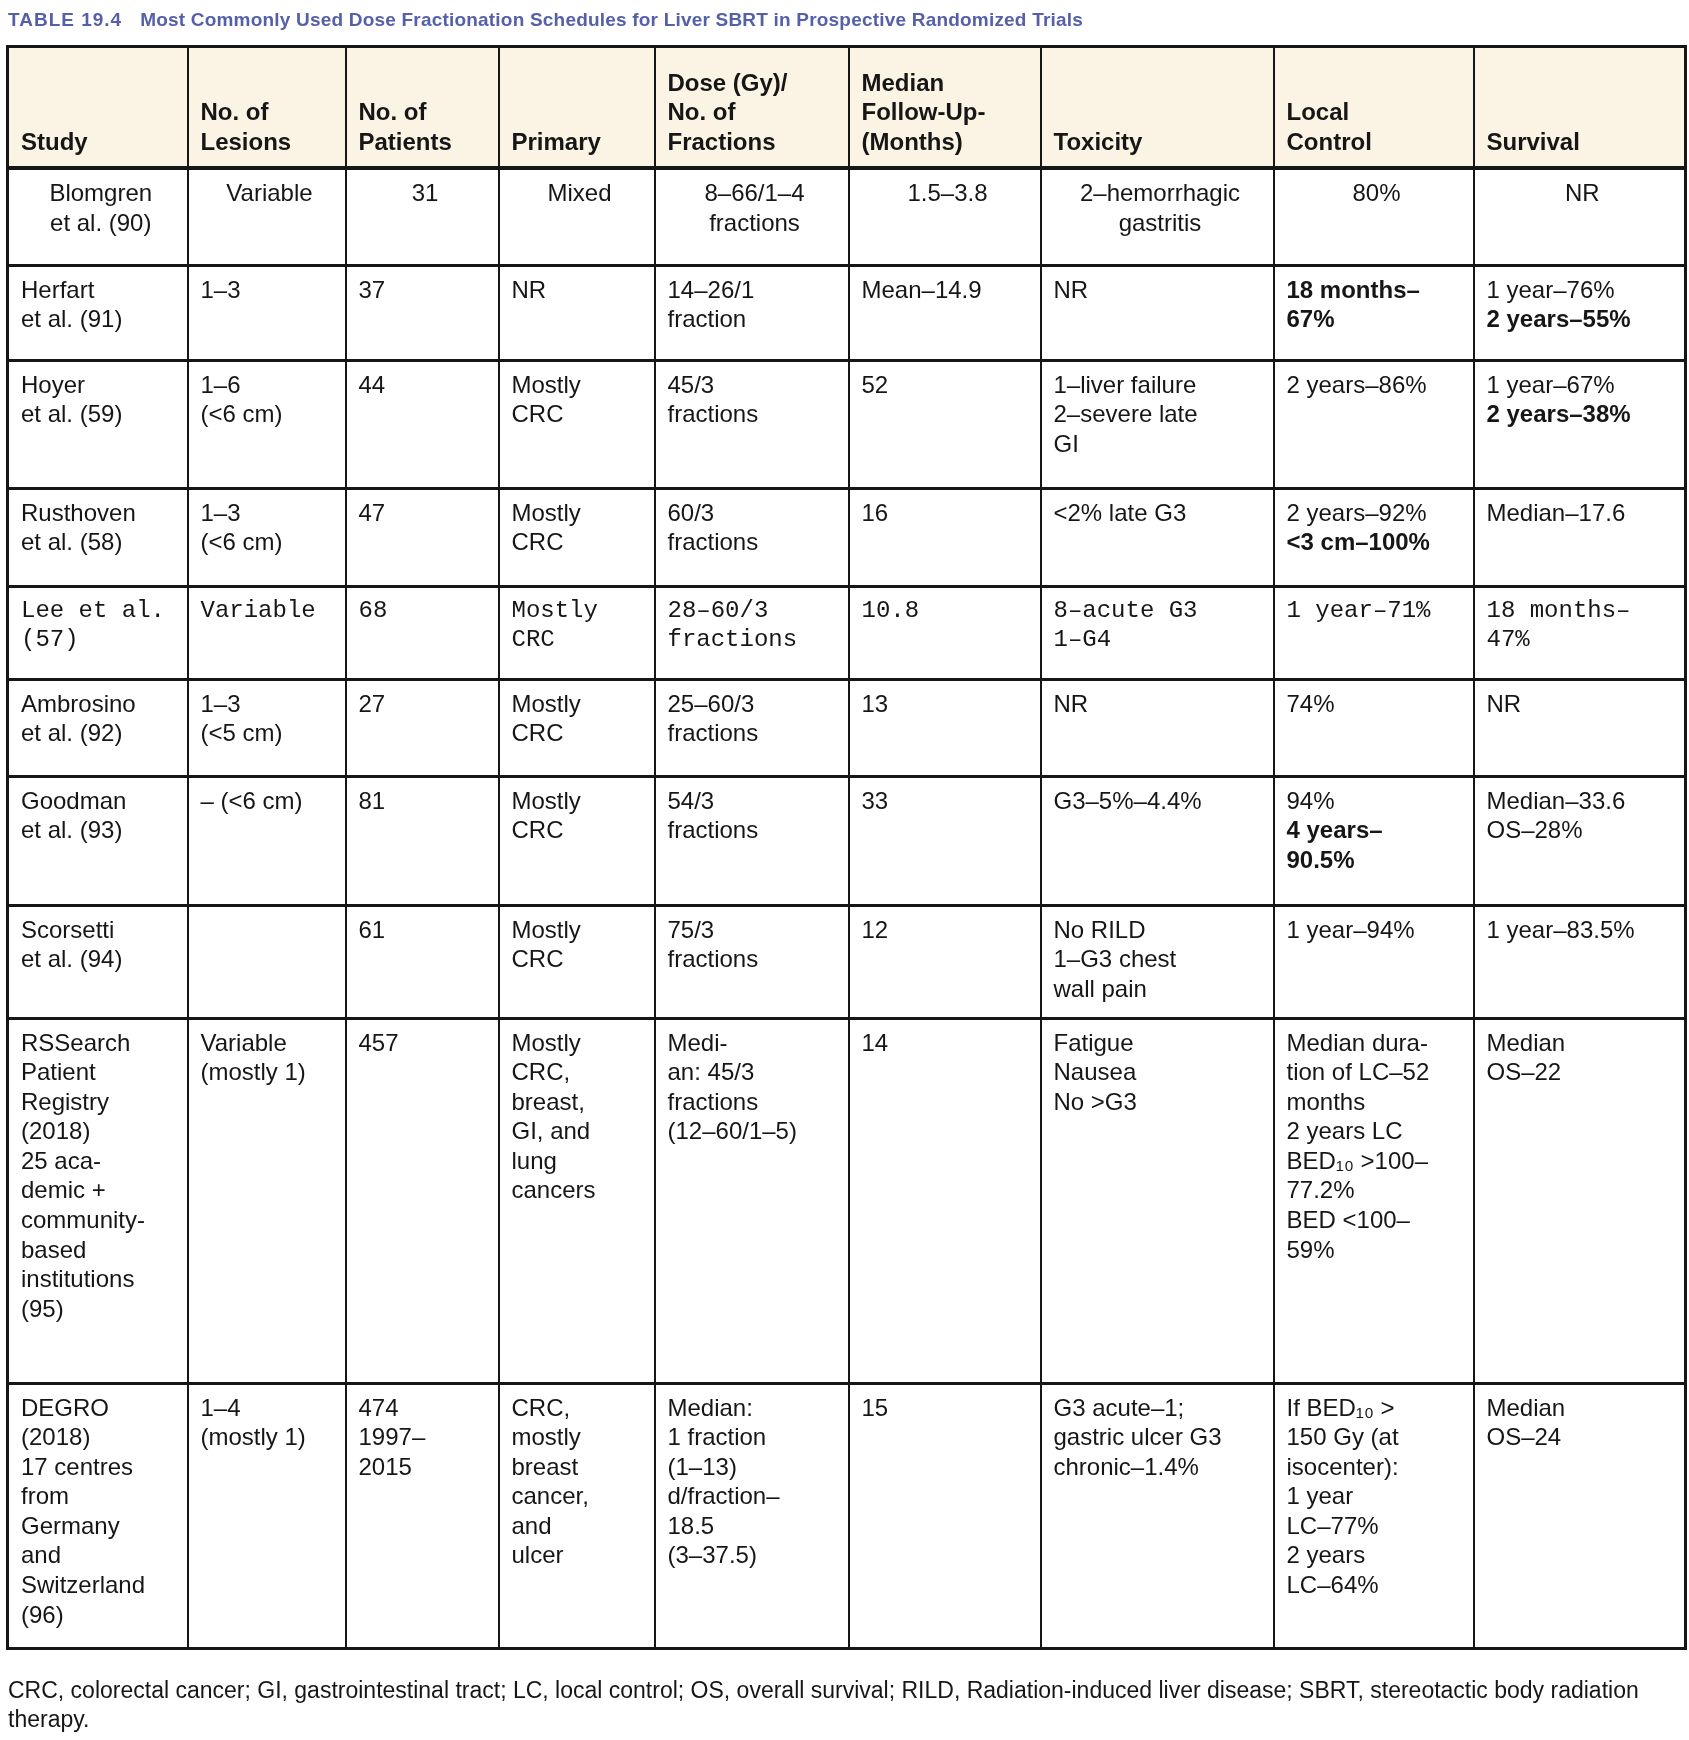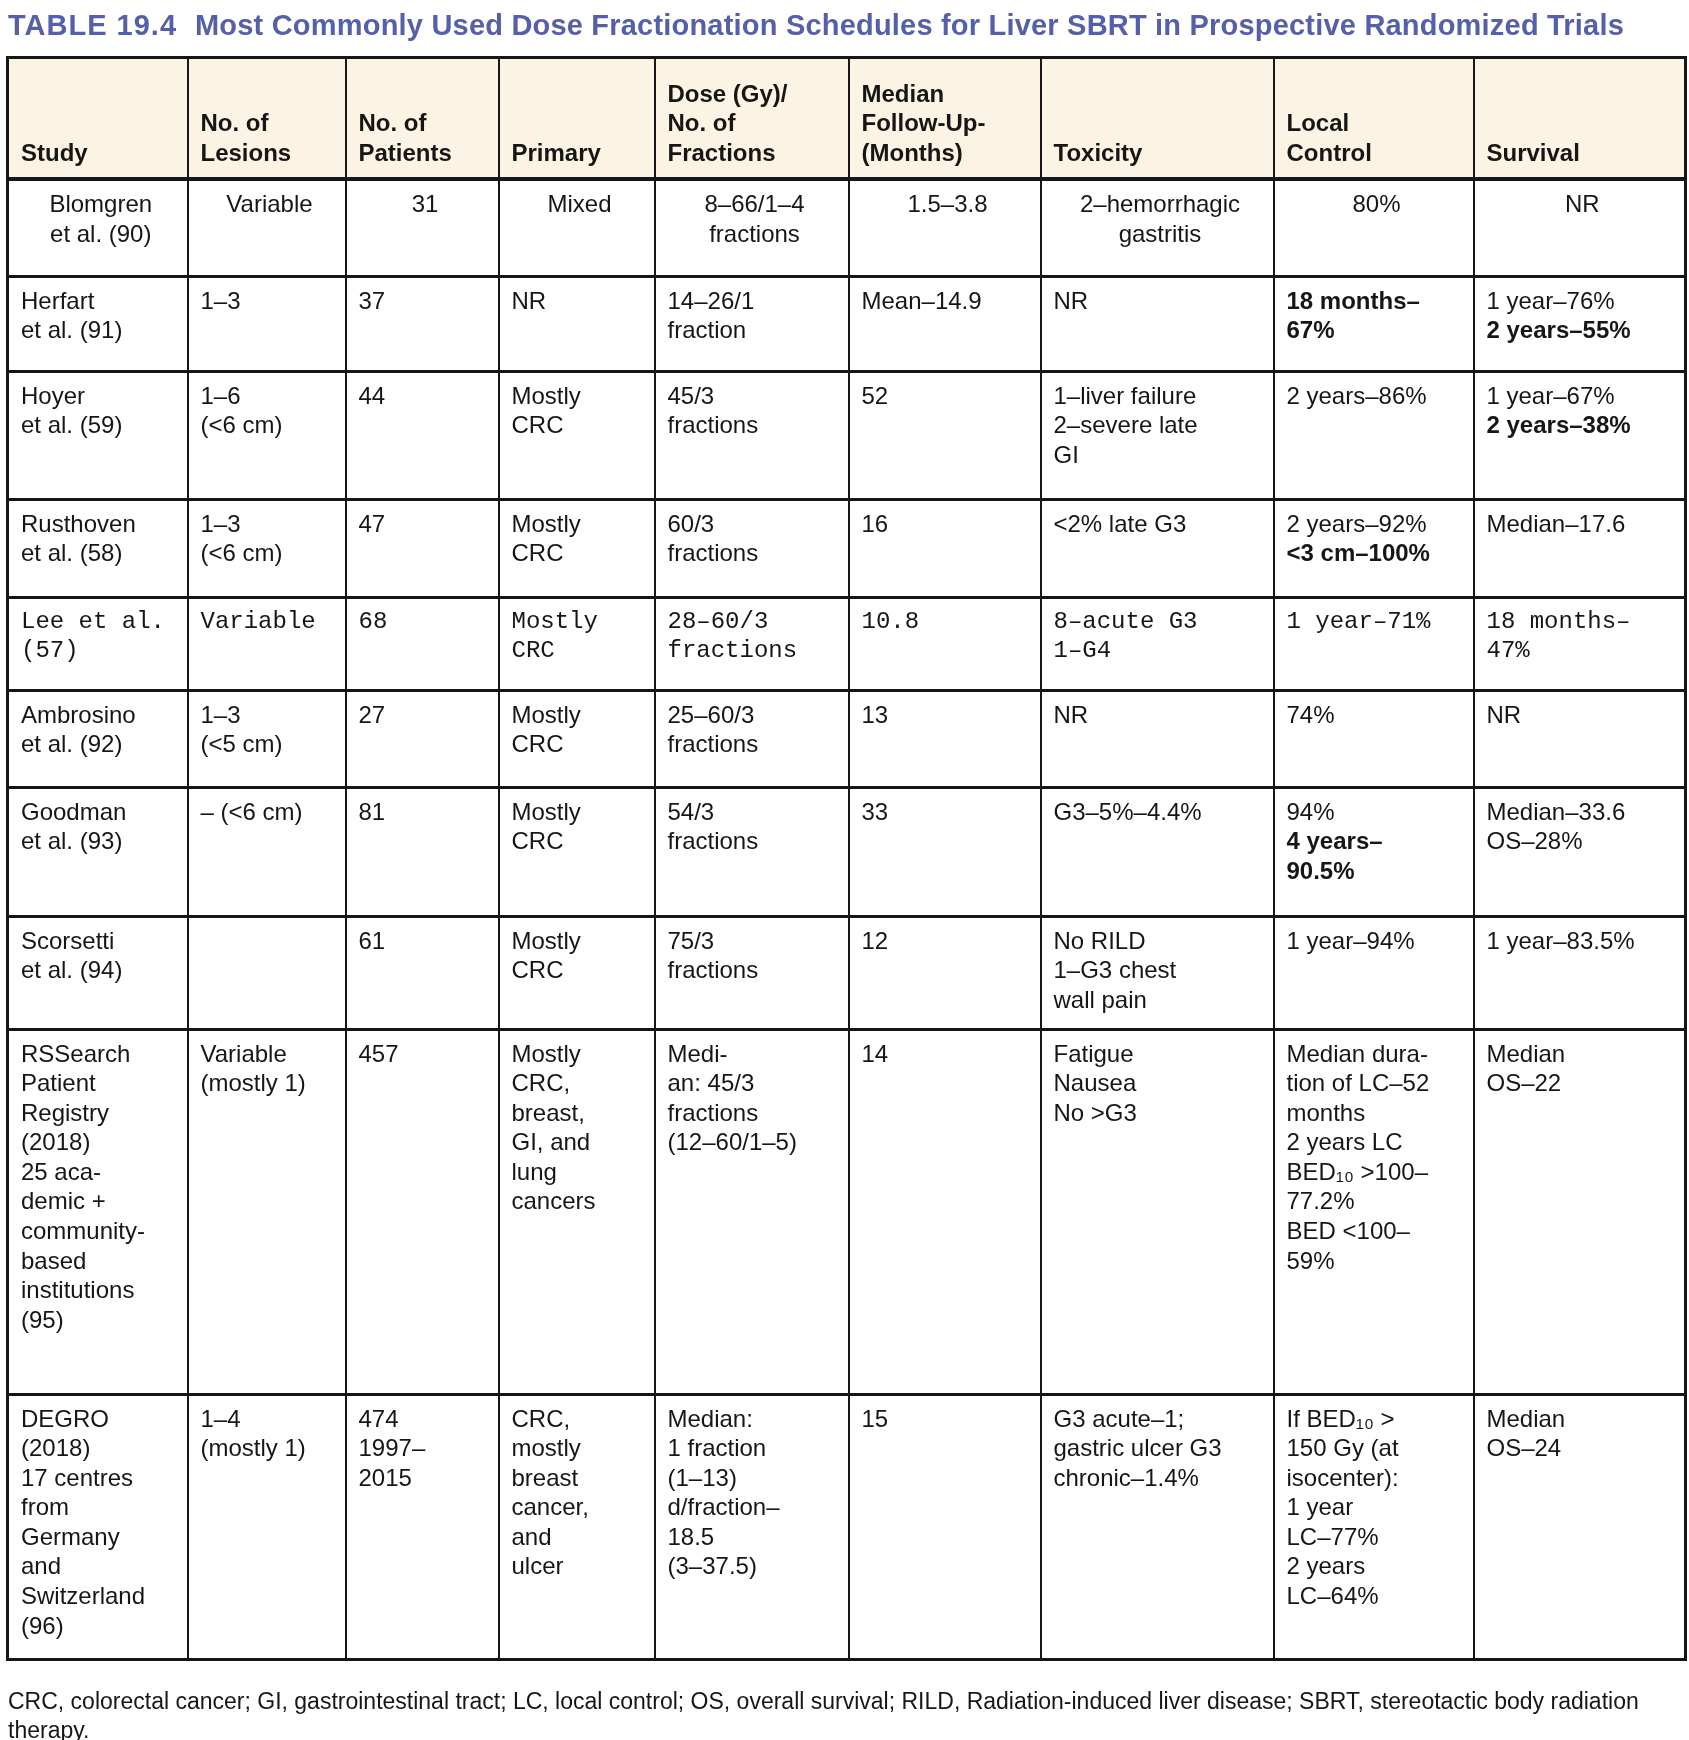--- a/index.html
+++ b/index.html
@@ -12,21 +12,21 @@
   html,body{margin:0;padding:0;background:#ffffff;}
   body{
     width:1689px;
     font-family:"Liberation Sans","DejaVu Sans",sans-serif;
     color:var(--text-color);
   }
   .page{padding:6px 4px 10px 6px;}
   .title{
     color:var(--title-color);
     font-weight:bold;
-    font-size:29px;
+    font-size:19px;
     line-height:1.1;
     padding:4px 0 14px 2px;
     letter-spacing:0.2px;
   }
   .title .tbl-label{margin-right:18px;letter-spacing:1px;}
   table.data{
     width:1679px;
     table-layout:fixed;
     border-collapse:collapse;
     border:3px solid var(--border-color);

